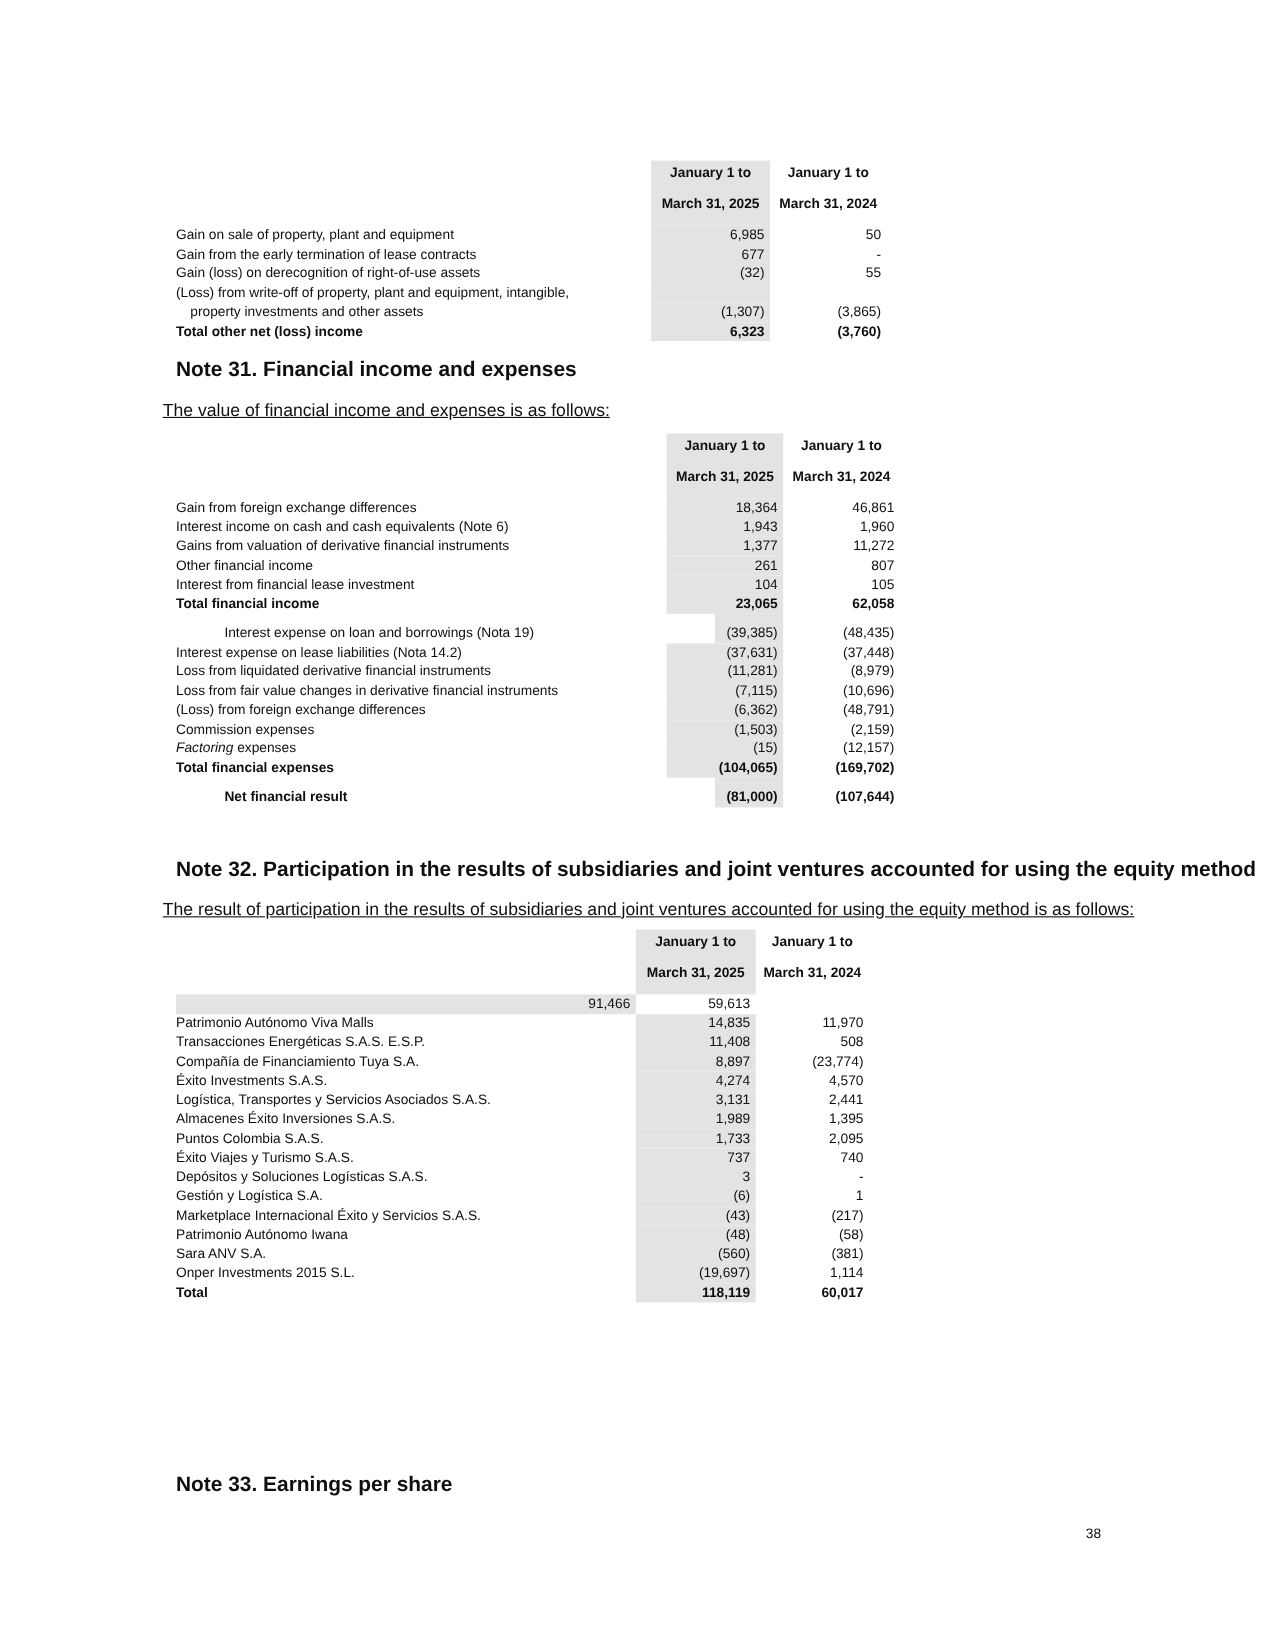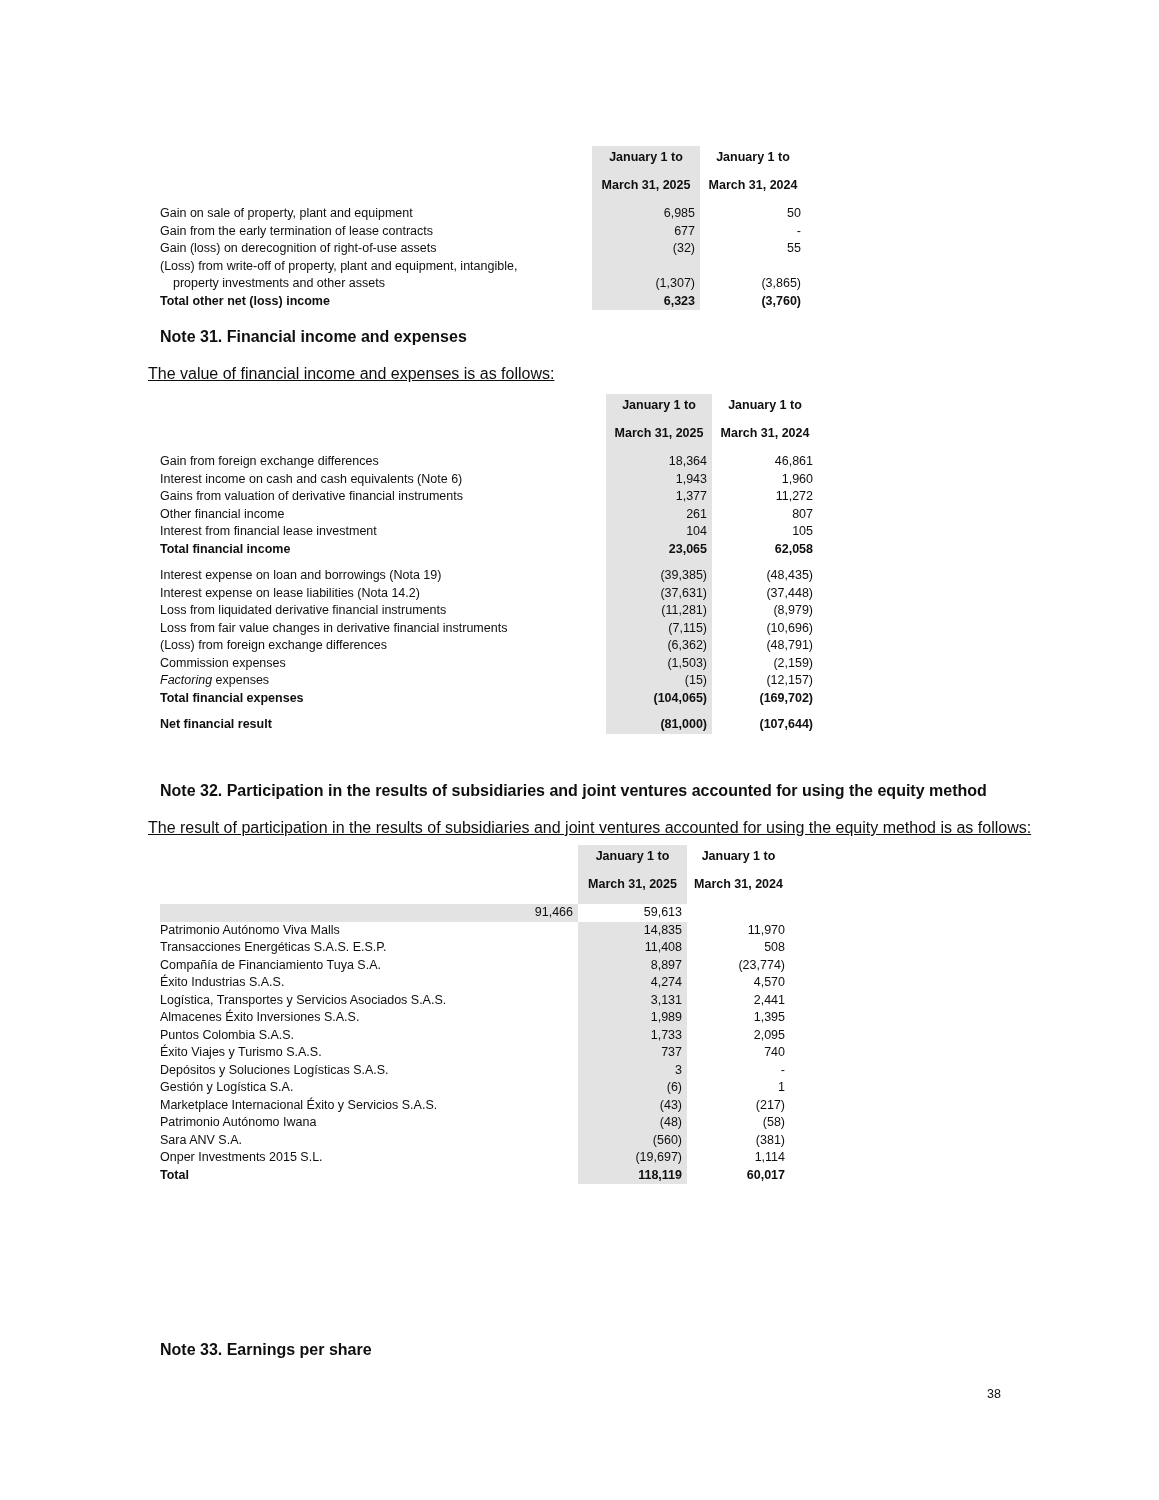--- a/index.html
+++ b/index.html
@@ -16,32 +16,32 @@
     grid-template-columns:var(--c1) var(--c2) var(--c3);
   }
   .c {
     font-size:12.5px; line-height:17.5px; height:17.5px;
     white-space:nowrap;
   }
   .lbl { text-align:left; }
   .num { text-align:right; padding-right:5px; }
   .sh  { background:#e3e3e3; }
   .row.bold .c { font-weight:bold; }
-  .row.gap .c { padding-top:9px; height:26.5px; }
+  .row.gap .c { padding-top:9px; height:26.5px;margin-left:44px; }
   .row.indent .lbl { padding-left:13px; }
   .it { font-style:italic; }
   .hc {
     font-weight:bold; text-align:center;
     font-size:12.5px; padding-bottom:11px;
   }
   .hc .l1 { display:block; line-height:17.5px; padding-top:3px; margin-bottom:10px; }
   .hc .l2 { display:block; line-height:17.5px; }
   .note-title {
     position:absolute; left:160px;
-    font-weight:bold; font-size:16px; line-height:18px; white-space:nowrap;
+    font-weight:bold; font-size:19px; line-height:18px; white-space:nowrap;
   }
   .para {
     position:absolute; left:148px;
     font-size:16px; line-height:17px; white-space:nowrap;text-decoration:underline;
   }
   .pagenum {
     position:absolute; top:1387px; right:158px;
     font-size:12.5px;
   }
   #tbl-other { top:146px; --c1:432px; --c2:108px; --c3:106px; }
@@ -253,21 +253,21 @@
         <div class="c num">508</div>
       </div>
 
       <div class="row">
         <div class="c lbl"><span class="it"></span><span>Compañía de Financiamiento Tuya S.A.</span></div>
         <div class="c num sh">8,897</div>
         <div class="c num">(23,774)</div>
       </div>
 
       <div class="row">
-        <div class="c lbl"><span class="it"></span><span>Éxito Industrias S.A.S.</span></div>
+        <div class="c lbl"><span class="it"></span><span>Éxito Investments S.A.S.</span></div>
         <div class="c num sh">4,274</div>
         <div class="c num">4,570</div>
       </div>
 
       <div class="row">
         <div class="c lbl"><span class="it"></span><span>Logística, Transportes y Servicios Asociados S.A.S.</span></div>
         <div class="c num sh">3,131</div>
         <div class="c num">2,441</div>
       </div>
 

